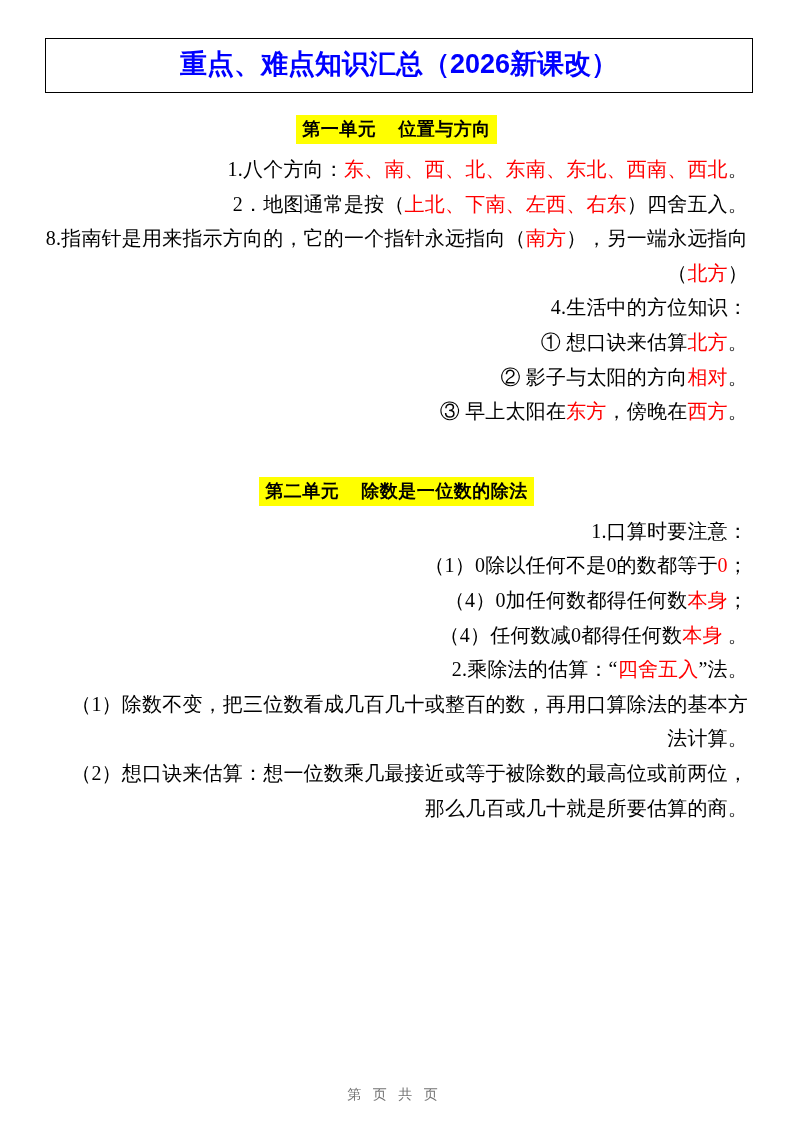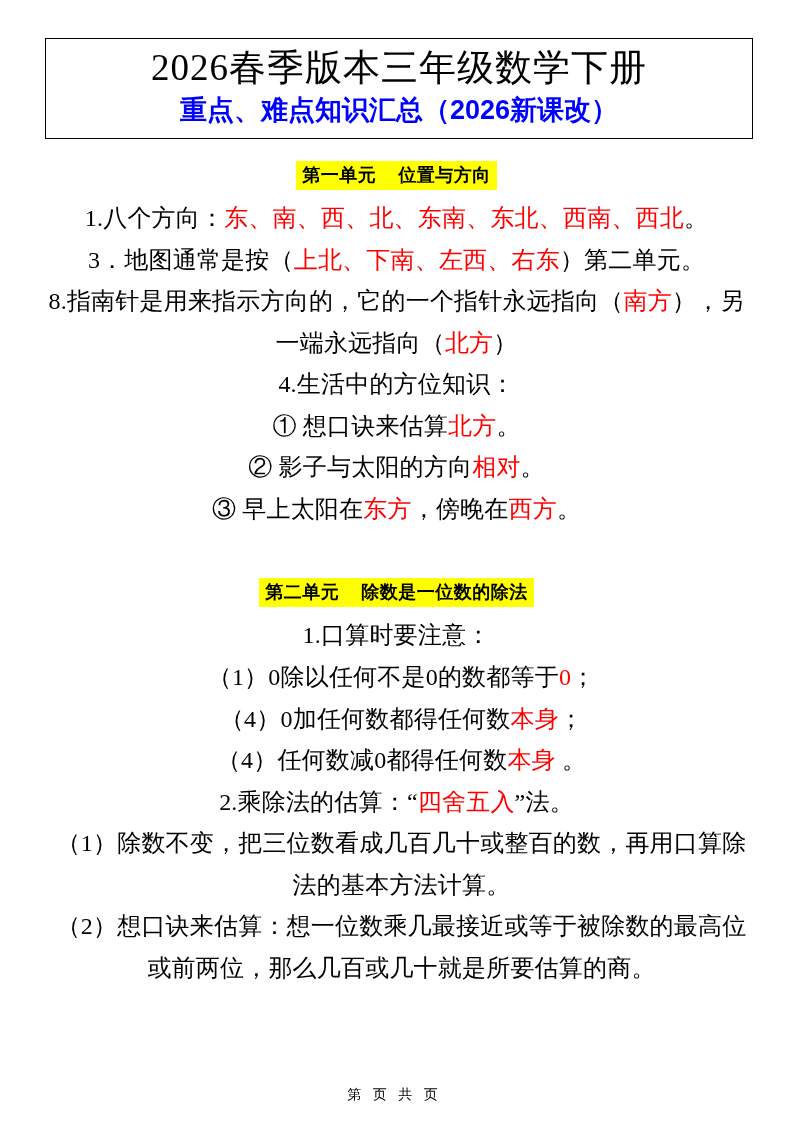--- a/index.html
+++ b/index.html
@@ -62,58 +62,57 @@
     font-weight: bold;
     font-size: 18px;
     padding: 2px 6px 3px 6px;
     letter-spacing: 0.5px;
     font-family: Liberation Mono, monospace;
   }
   .unit-head .gap { display: inline-block; width: 22px; }
 
   
   .line {
-    font-size: 24px;
+    font-size: 20px;
     line-height: 1.73;
     letter-spacing: 0.2px;
-    text-align: center;
+    text-align: right;
   }
   .line.indent {
     padding-left: 10px;
   }
   .red { color: #ff0000; }
   .spacer-md { height: 26px; }
 
   
   .footer {
     position: absolute;
     left: 0;
     right: 4px;
     bottom: 18px;
     text-align: center;
     font-size: 14px;
     letter-spacing: 4px;
-    color: #000000;
+    color: #737373;
     font-family: "Liberation Serif", "DejaVu Serif", serif;
   }
 </style>
 </head>
 <body>
 
 <div class="page">
 
   <div class="title-box">
-    <div class="title-main">2026春季版本三年级数学下册</div>
     <div class="title-sub">重点、难点知识汇总（2026新课改）</div>
   </div>
 
   <div id="units-container">
       <div class="unit-head-wrap"><span class="unit-head"><span>第一单元</span><span class="gap"></span><span>位置与方向</span></span></div>
       <div class="line"><span>1.八个方向：</span><span class="red">东、南、西、北、东南、东北、西南、西北</span><span>。</span></div>
-      <div class="line"><span>3．地图通常是按（</span><span class="red">上北、下南、左西、右东</span><span>）第二单元。</span></div>
+      <div class="line"><span>2．地图通常是按（</span><span class="red">上北、下南、左西、右东</span><span>）四舍五入。</span></div>
       <div class="line"><span>8.指南针是用来指示方向的，它的一个指针永远指向（</span><span class="red">南方</span><span>），另一端永远指向（</span><span class="red">北方</span><span>）</span></div>
       <div class="line"><span>4.生活中的方位知识：</span></div>
       <div class="line"><span>①  想口诀来估算</span><span class="red">北方</span><span>。</span></div>
       <div class="line"><span>②  影子与太阳的方向</span><span class="red">相对</span><span>。</span></div>
       <div class="line"><span>③  早上太阳在</span><span class="red">东方</span><span>，傍晚在</span><span class="red">西方</span><span>。</span></div>
       <div class="spacer-md"></div>
       <div class="unit-head-wrap"><span class="unit-head"><span>第二单元</span><span class="gap"></span><span>除数是一位数的除法</span></span></div>
       <div class="line"><span>1.口算时要注意：</span></div>
       <div class="line indent"><span>（1）0除以任何不是0的数都等于</span><span class="red">0</span><span>；</span></div>
       <div class="line indent"><span>（4）0加任何数都得任何数</span><span class="red">本身</span><span>；</span></div>

